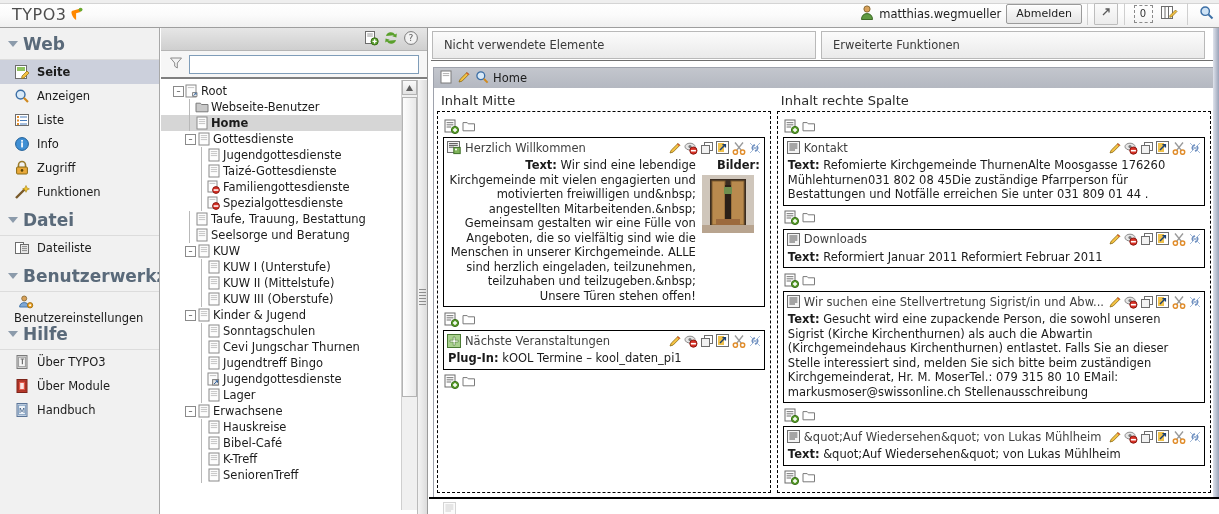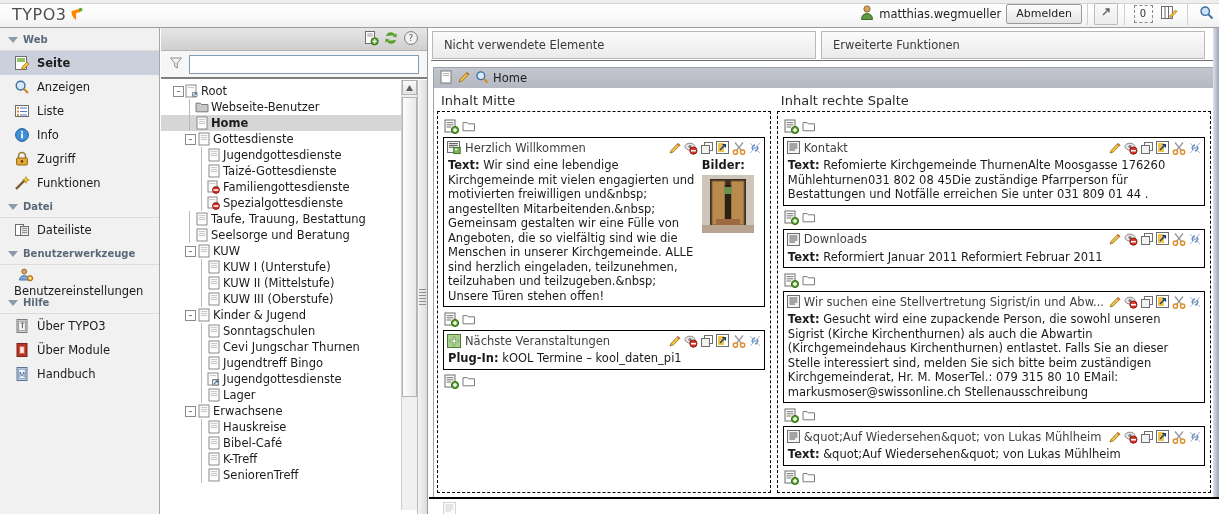--- a/index.html
+++ b/index.html
@@ -54,21 +54,21 @@
 
   
   .modmenu {
     position:absolute; left:0; top:28px; width:160px; height:486px;
     background:#f1f1f1; border-right:1px solid #a8a8a8; box-sizing:border-box;
     overflow:hidden;
   }
   .mod-group {
     display:flex; align-items:center; gap:5px;
     padding:6px 6px 5px 8px;
-    font-size:10px; font-weight:bold; color:#5a6a7a;
+    font-size:17px; font-weight:bold; color:#5a6a7a;
     border-bottom:1px solid #dcdcdc;
   }
   .tri { width:0;height:0;border-left:5px solid transparent;border-right:5px solid transparent;border-top:6px solid #8c9bab;}
   .mod-item {
     display:flex; align-items:center; gap:7px;
     padding:2px 6px 2px 14px; height:20px;
     font-size:11.5px; color:#1b1b1b;
   }
   .mod-item.active { background:#ccd0dc; font-weight:bold; }
   .mod-item .ico { width:16px;height:16px;display:flex;align-items:center;justify-content:center;flex:0 0 16px; }
@@ -170,21 +170,21 @@
 
   .celem { border:1px solid #000; background:#fff; margin-bottom:2px; }
   .celem-head {
     display:flex; align-items:center; height:17px; padding:1px 2px 1px 3px;
     background:#fff; gap:4px;
   }
   .celem-title { font-size:11.5px; color:#3f3f3f; white-space:nowrap; overflow:hidden; flex:1; }
   .celem-actions { display:flex; align-items:center; gap:2px; flex:0 0 auto; }
   .celem-body { padding:1px 4px 3px 4px; font-size:11.5px; line-height:14.5px; color:#1b1b1b; }
   .celem-body b { font-weight:bold; }
-  .body-flex { display:flex; gap:6px; }
+  .body-flex { display:flex; gap:6px;text-align:right; }
   .body-text { flex:1; }
   .img-col { width:58px; flex:0 0 58px; }
   .img-col .cap { font-weight:bold; font-size:11.5px; margin-bottom:2px; }
   .thumb-img { width:52px; height:58px; border:0; display:block; }
 
   .bottom-strip {
     position:absolute; left:429px; top:497px; width:790px; height:17px;
     background:#fff; border-top:2px solid #000; box-sizing:border-box;
     overflow:hidden;
   }

